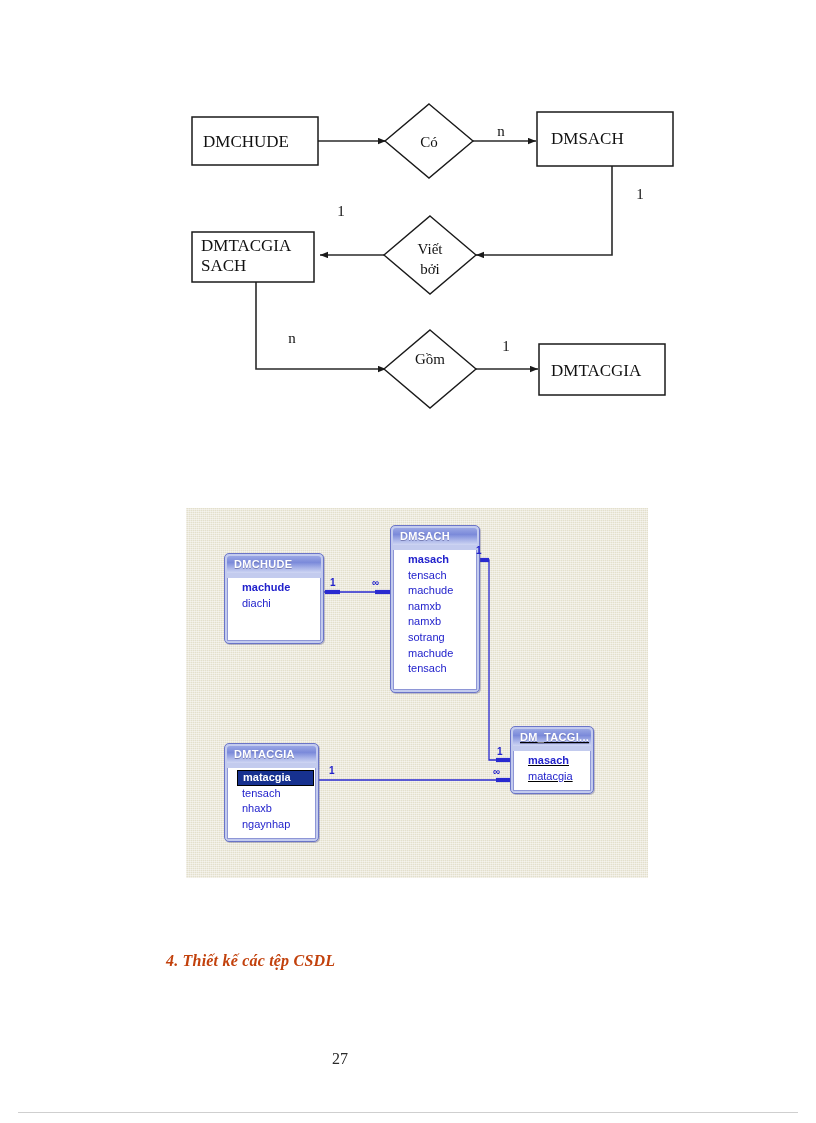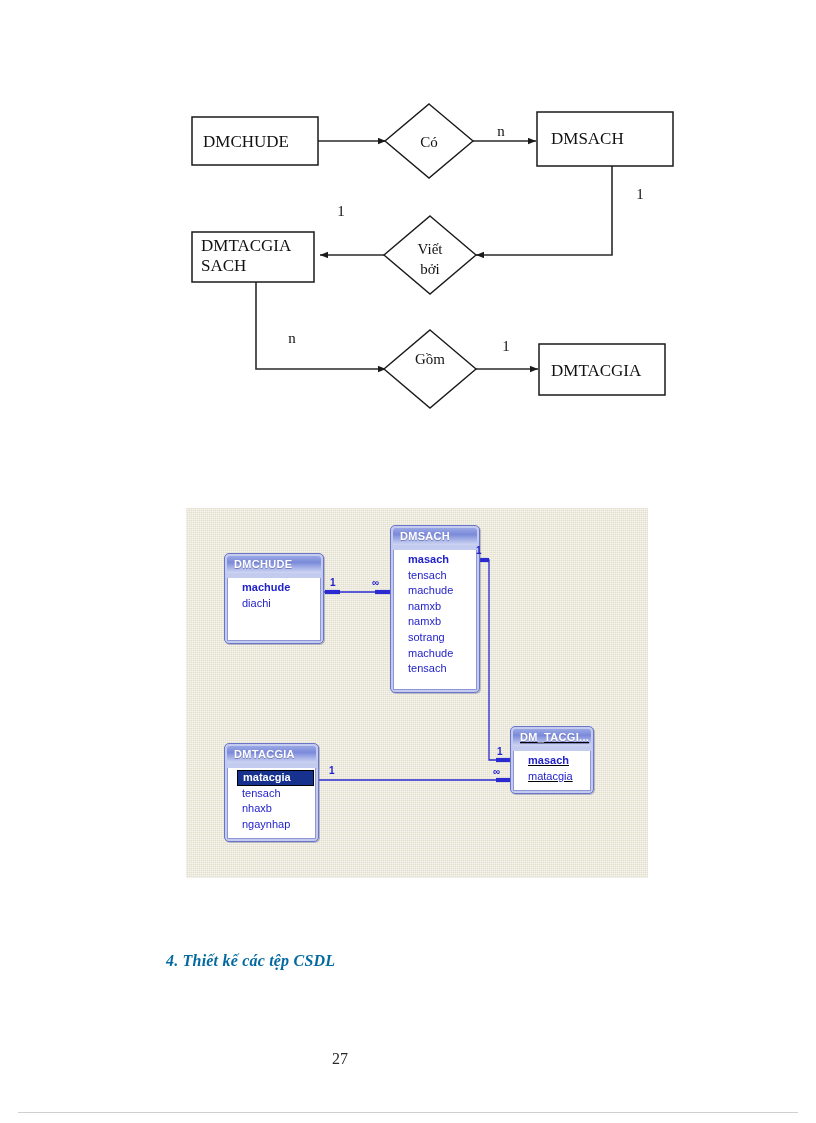--- a/index.html
+++ b/index.html
@@ -129,21 +129,21 @@
 
   
   #section-caption {
     position: absolute;
     left: 166px;
     top: 952px;
     font-family: "Liberation Serif", "DejaVu Serif", serif;
     font-size: 16px;
     font-weight: bold;
     font-style: italic;
-    color: #0369a1;
+    color: #c2410c;
     letter-spacing: 0.2px;
     white-space: nowrap;
   }
   #page-number {
     position: absolute;
     left: 0;
     top: 1050px;
     width: 680px;
     text-align: center;
     font-family: "Liberation Serif", "DejaVu Serif", serif;

